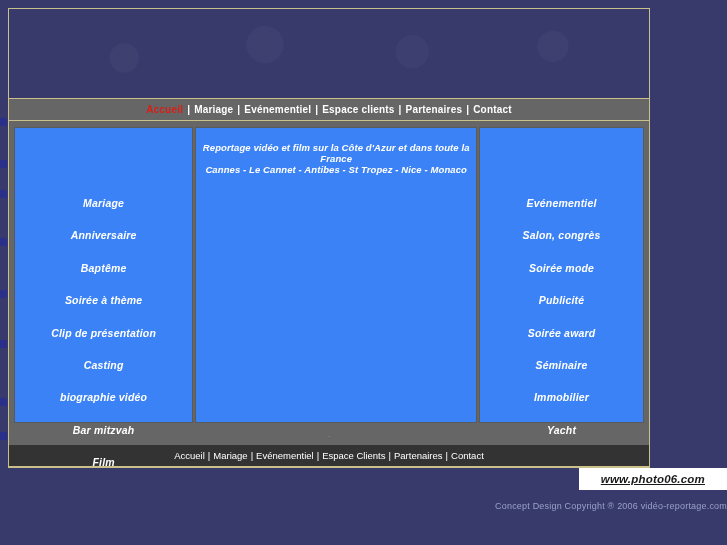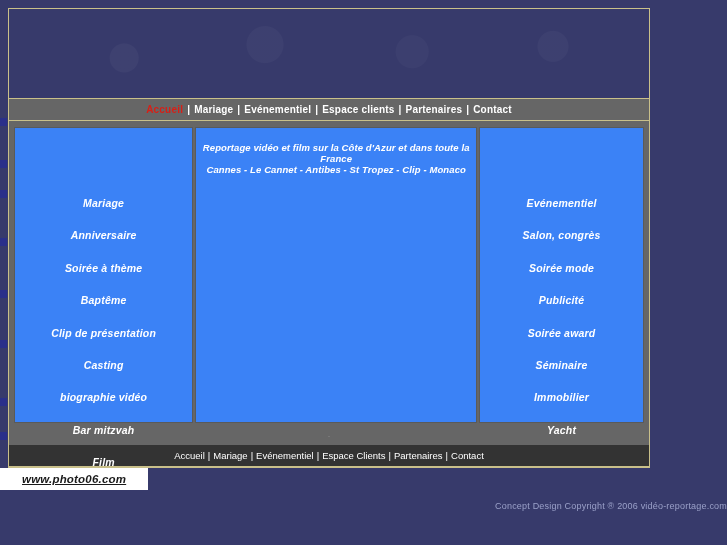--- a/index.html
+++ b/index.html
@@ -162,21 +162,21 @@
     padding: 0 3px;
   }
   .bottomnav .sep { color: #ffffff; }
 
   
   .logo-wrap {
     position: absolute;
     left: 0;
     top: 468px;
     width: 727px;
-    text-align: left;
+    text-align: right;
   }
   .logo-box {
     display: inline-block;
     background: #ffffff;
     color: #1a1a1a;
     font-size: 11.5px;
     font-weight: bold;
     font-style: italic;
     padding: 5px 22px;
     letter-spacing: .2px;
@@ -225,34 +225,34 @@
       <span class="sep">|</span>
     <a class="nav-link" href="#">Contact</a>
   </div>
 
   <div class="content-area">
 
     <div class="col col-left">
       <ul class="menu-list">
         <li><a href="#">Mariage</a></li>
         <li><a href="#">Anniversaire</a></li>
+        <li><a href="#">Baptême</a></li>
         <li><a href="#">Soirée à thème</a></li>
-        <li><a href="#">Baptême</a></li>
         <li><a href="#">Clip de présentation</a></li>
         <li><a href="#">Casting</a></li>
         <li><a href="#">biographie vidéo</a></li>
         <li><a href="#">Bar mitzvah</a></li>
         <li><a href="#">Film</a></li>
       </ul>
     </div>
 
     <div class="col col-mid">
       <p class="mid-tagline">
         <span>Reportage vidéo et film sur la Côte d'Azur et dans toute la France</span><br>
-        <span>Cannes - Le Cannet - Antibes - St Tropez - Clip - Monaco</span>
+        <span>Cannes - Le Cannet - Antibes - St Tropez - Nice - Monaco</span>
       </p>
     </div>
 
     <div class="col col-right">
       <ul class="menu-list">
         <li><a href="#">Evénementiel</a></li>
         <li><a href="#">Salon, congrès</a></li>
         <li><a href="#">Soirée mode</a></li>
         <li><a href="#">Publicité</a></li>
         <li><a href="#">Soirée award</a></li>

